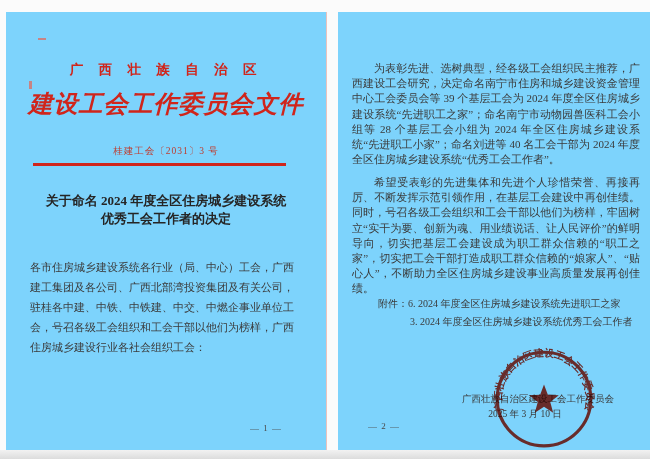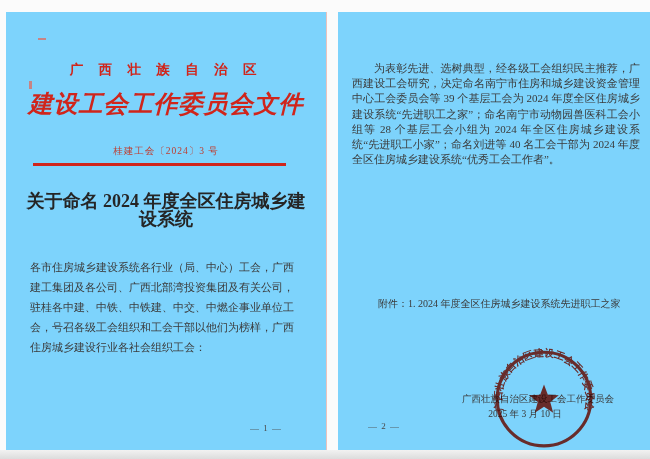--- a/index.html
+++ b/index.html
@@ -40,21 +40,21 @@
     position:absolute;top:133px;left:0;width:100%;
     text-align:center;color:#bf3c2e;font-size:9.5px;letter-spacing:1px;
   }
   .red-rule{
     position:absolute;top:151px;left:27px;width:253px;height:2.5px;
     background:#d0251b;
   }
   .doc-title{
     position:absolute;top:180px;left:16px;width:288px;
     text-align:center;color:#252525;font-weight:bold;
-    font-size:18px;line-height:18px;
+    font-size:13px;line-height:18px;
   }
   .para{
     color:#3a3a3a;font-size:11px;text-align:justify;
   }
   #recipients{
     position:absolute;top:245px;left:24px;width:264px;line-height:20px;
   }
   #p1-para1{
     position:absolute;top:312px;left:24px;width:264px;
     line-height:15px;text-indent:2em;
@@ -102,41 +102,44 @@
 <div id="scan">
 
   <div class="page" id="page1">
     <div class="red-mark" id="red-mark-1"></div>
     <div class="red-mark" id="red-mark-2"></div>
 
     <div class="org-name">广 西 壮 族 自 治 区</div>
 
     <div class="doc-type">建设工会工作委员会文件</div>
 
-    <div class="doc-number">桂建工会〔2024〕3 号</div>
+    <div class="doc-number">桂建工会〔2031〕3 号</div>
 
     <div class="red-rule"></div>
 
     <div class="doc-title">
       <div>关于命名 2024 年度全区住房城乡建设系统</div>
+      <div>优秀工会工作者的决定</div>
     </div>
 
     <div class="para" id="recipients">各市住房城乡建设系统各行业（局、中心）工会，广西建工集团及各公司、广西北部湾投资集团及有关公司，驻桂各中建、中铁、中铁建、中交、中燃企事业单位工会，号召各级工会组织和工会干部以他们为榜样，广西住房城乡建设行业各社会组织工会：</div>
 
 
     <div class="page-num" id="page-num-1">— 1 —</div>
   </div>
 
   <div class="page" id="page2">
 
     <div class="para" id="p2-para1">为表彰先进、选树典型，经各级工会组织民主推荐，广西建设工会研究，决定命名南宁市住房和城乡建设资金管理中心工会委员会等 39 个基层工会为 2024 年度全区住房城乡建设系统“先进职工之家”；命名南宁市动物园兽医科工会小组等 28 个基层工会小组为 2024 年全区住房城乡建设系统“先进职工小家”；命名刘进等 40 名工会干部为 2024 年度全区住房城乡建设系统“优秀工会工作者”。</div>
 
+    <div class="para" id="p2-para2">希望受表彰的先进集体和先进个人珍惜荣誉、再接再厉、不断发挥示范引领作用，在基层工会建设中再创佳绩。同时，号召各级工会组织和工会干部以他们为榜样，牢固树立“实干为要、创新为魂、用业绩说话、让人民评价”的鲜明导向，切实把基层工会建设成为职工群众信赖的“职工之家”，切实把工会干部打造成职工群众信赖的“娘家人”、“贴心人”，不断助力全区住房城乡建设事业高质量发展再创佳绩。</div>
 
     <div id="attachments">
-      <div class="att-row"><span>附件：</span><span>1. 2024 年度全区住房城乡建设系统先进职工之家</span></div>
+      <div class="att-row"><span>附件：</span><span>6. 2024 年度全区住房城乡建设系统先进职工之家</span></div>
+      <div class="att-row att-indent">3. 2024 年度全区住房城乡建设系统优秀工会工作者</div>
     </div>
 
     <div id="signature">广西壮族自治区建设工会工作委员会</div>
 
     <div id="sign-date">2025 年 3 月 10 日</div>
 
     <svg id="seal" viewBox="0 0 100 100" xmlns="http://www.w3.org/2000/svg">
       <circle cx="50" cy="51" r="45" fill="none" stroke="#cf2318" stroke-width="3"></circle>
       <path id="sealTextPath" fill="none" d="M 18.2,76.75 A 41,41 0 1 1 81.8,76.75"></path>
       <text font-size="9.5" fill="#cf2318" font-weight="bold" font-family="Liberation Serif, DejaVu Serif, serif">

